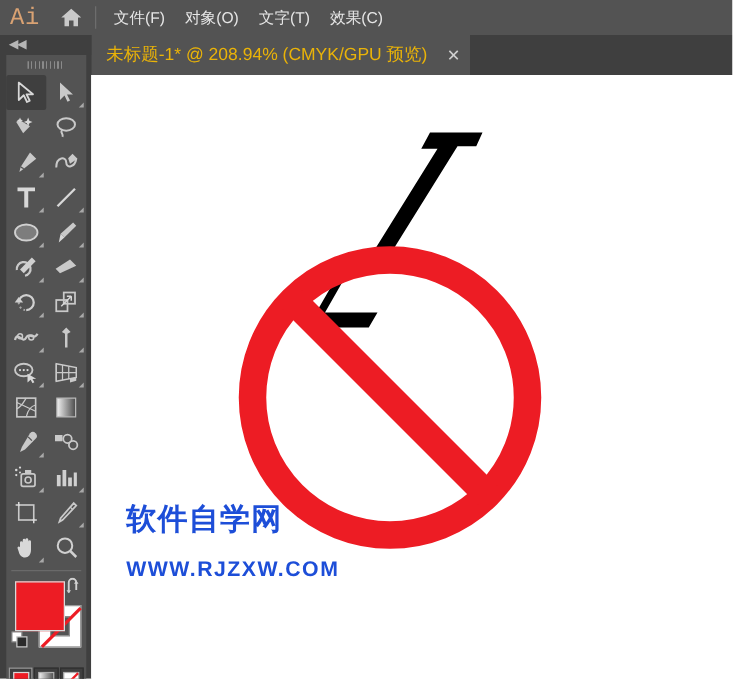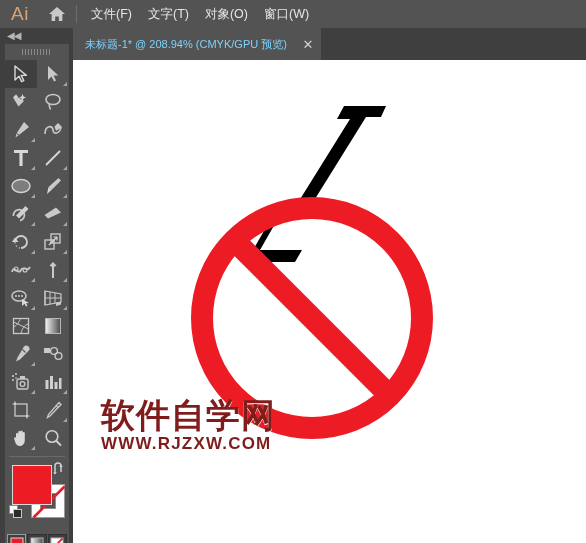--- a/index.html
+++ b/index.html
@@ -27,21 +27,21 @@
     left: 0; top: 0;
     width: 586px; height: 28px;
     background: #535353;
     display: flex;
     align-items: center;
     box-sizing: border-box;
   }
   .ai-logo {
     width: 40px;
     text-align: center;
-    font-family: Liberation Sans, sans-serif;
+    font-family: Liberation Mono, monospace;
     font-size: 19px;
     color: #d9a273;
     letter-spacing: 0.5px;
     user-select: none;
   }
   .home-icon {
     width: 34px;
     display: flex;
     align-items: center;
     justify-content: center;
@@ -78,22 +78,22 @@
     position: absolute;
     left: 73px; top: 0;
     height: 32px;
     background: #535353;
     display: flex;
     align-items: center;
     padding: 0 6px 0 12px;
     box-sizing: border-box;
   }
   .doc-tab-title {
-    color: #7dd3fc;
-    font-size: 11px;
+    color: #eab308;
+    font-size: 14px;
     white-space: nowrap;
   }
   .tab-close {
     margin-left: 14px;
     color: #cfcfcf;
     font-size: 13px;
     width: 14px;
     text-align: center;
     cursor: pointer;
     line-height: 1;
@@ -257,35 +257,35 @@
   }
   .watermark {
     position: absolute;
     left: 28px;
     top: 337px;
     user-select: none;
     pointer-events: none;
   }
   .wm-cn {
     font-family: "DejaVu Sans", "Liberation Sans", sans-serif;
-    font-size: 34px;
+    font-size: 24px;
     font-weight: bold;
-    color: #7f1d1d;
+    color: #1d4ed8;
     letter-spacing: 1px;
     line-height: 36px;
     text-shadow: 0 1px 0 #ffffff;
   }
   .wm-en {
     font-family: "Liberation Sans", sans-serif;
     font-size: 17px;
     font-weight: bold;
-    color: #7f1d1d;
+    color: #1d4ed8;
     letter-spacing: 1.2px;
     line-height: 19px;
-    margin-top: 1px;
+    margin-top: 13px;
   }
   .wm-corner {
     position: absolute;
     right: -6px;
     top: -4px;
     width: 34px; height: 26px;
     background: #d71920;
     transform: skewX(-18deg);
     z-index: -1;
   }
@@ -298,23 +298,23 @@
   <div class="menubar">
     <div class="ai-logo">Ai</div>
     <div class="home-icon">
       <svg width="18" height="16" viewBox="0 0 18 16">
         <path d="M9 1 L17 8 L14.4 8 L14.4 15 L10.8 15 L10.8 10.4 L7.2 10.4 L7.2 15 L3.6 15 L3.6 8 L1 8 Z" fill="#c9c9c9"></path>
       </svg>
     </div>
     <div class="menu-sep"></div>
     <div class="menu-items">
       <div class="menu-item">文件(F)</div>
+      <div class="menu-item">对象(O)</div>
       <div class="menu-item">文字(T)</div>
-      <div class="menu-item">对象(O)</div>
-      <div class="menu-item">窗口(W)</div>
+      <div class="menu-item">效果(C)</div>
     </div>
   </div>
 
   <div class="tabbar">
     <div class="doc-tab">
       <span class="doc-tab-title">未标题-1* @ 208.94% (CMYK/GPU 预览)</span>
       <span class="tab-close">✕</span>
     </div>
   </div>
 

